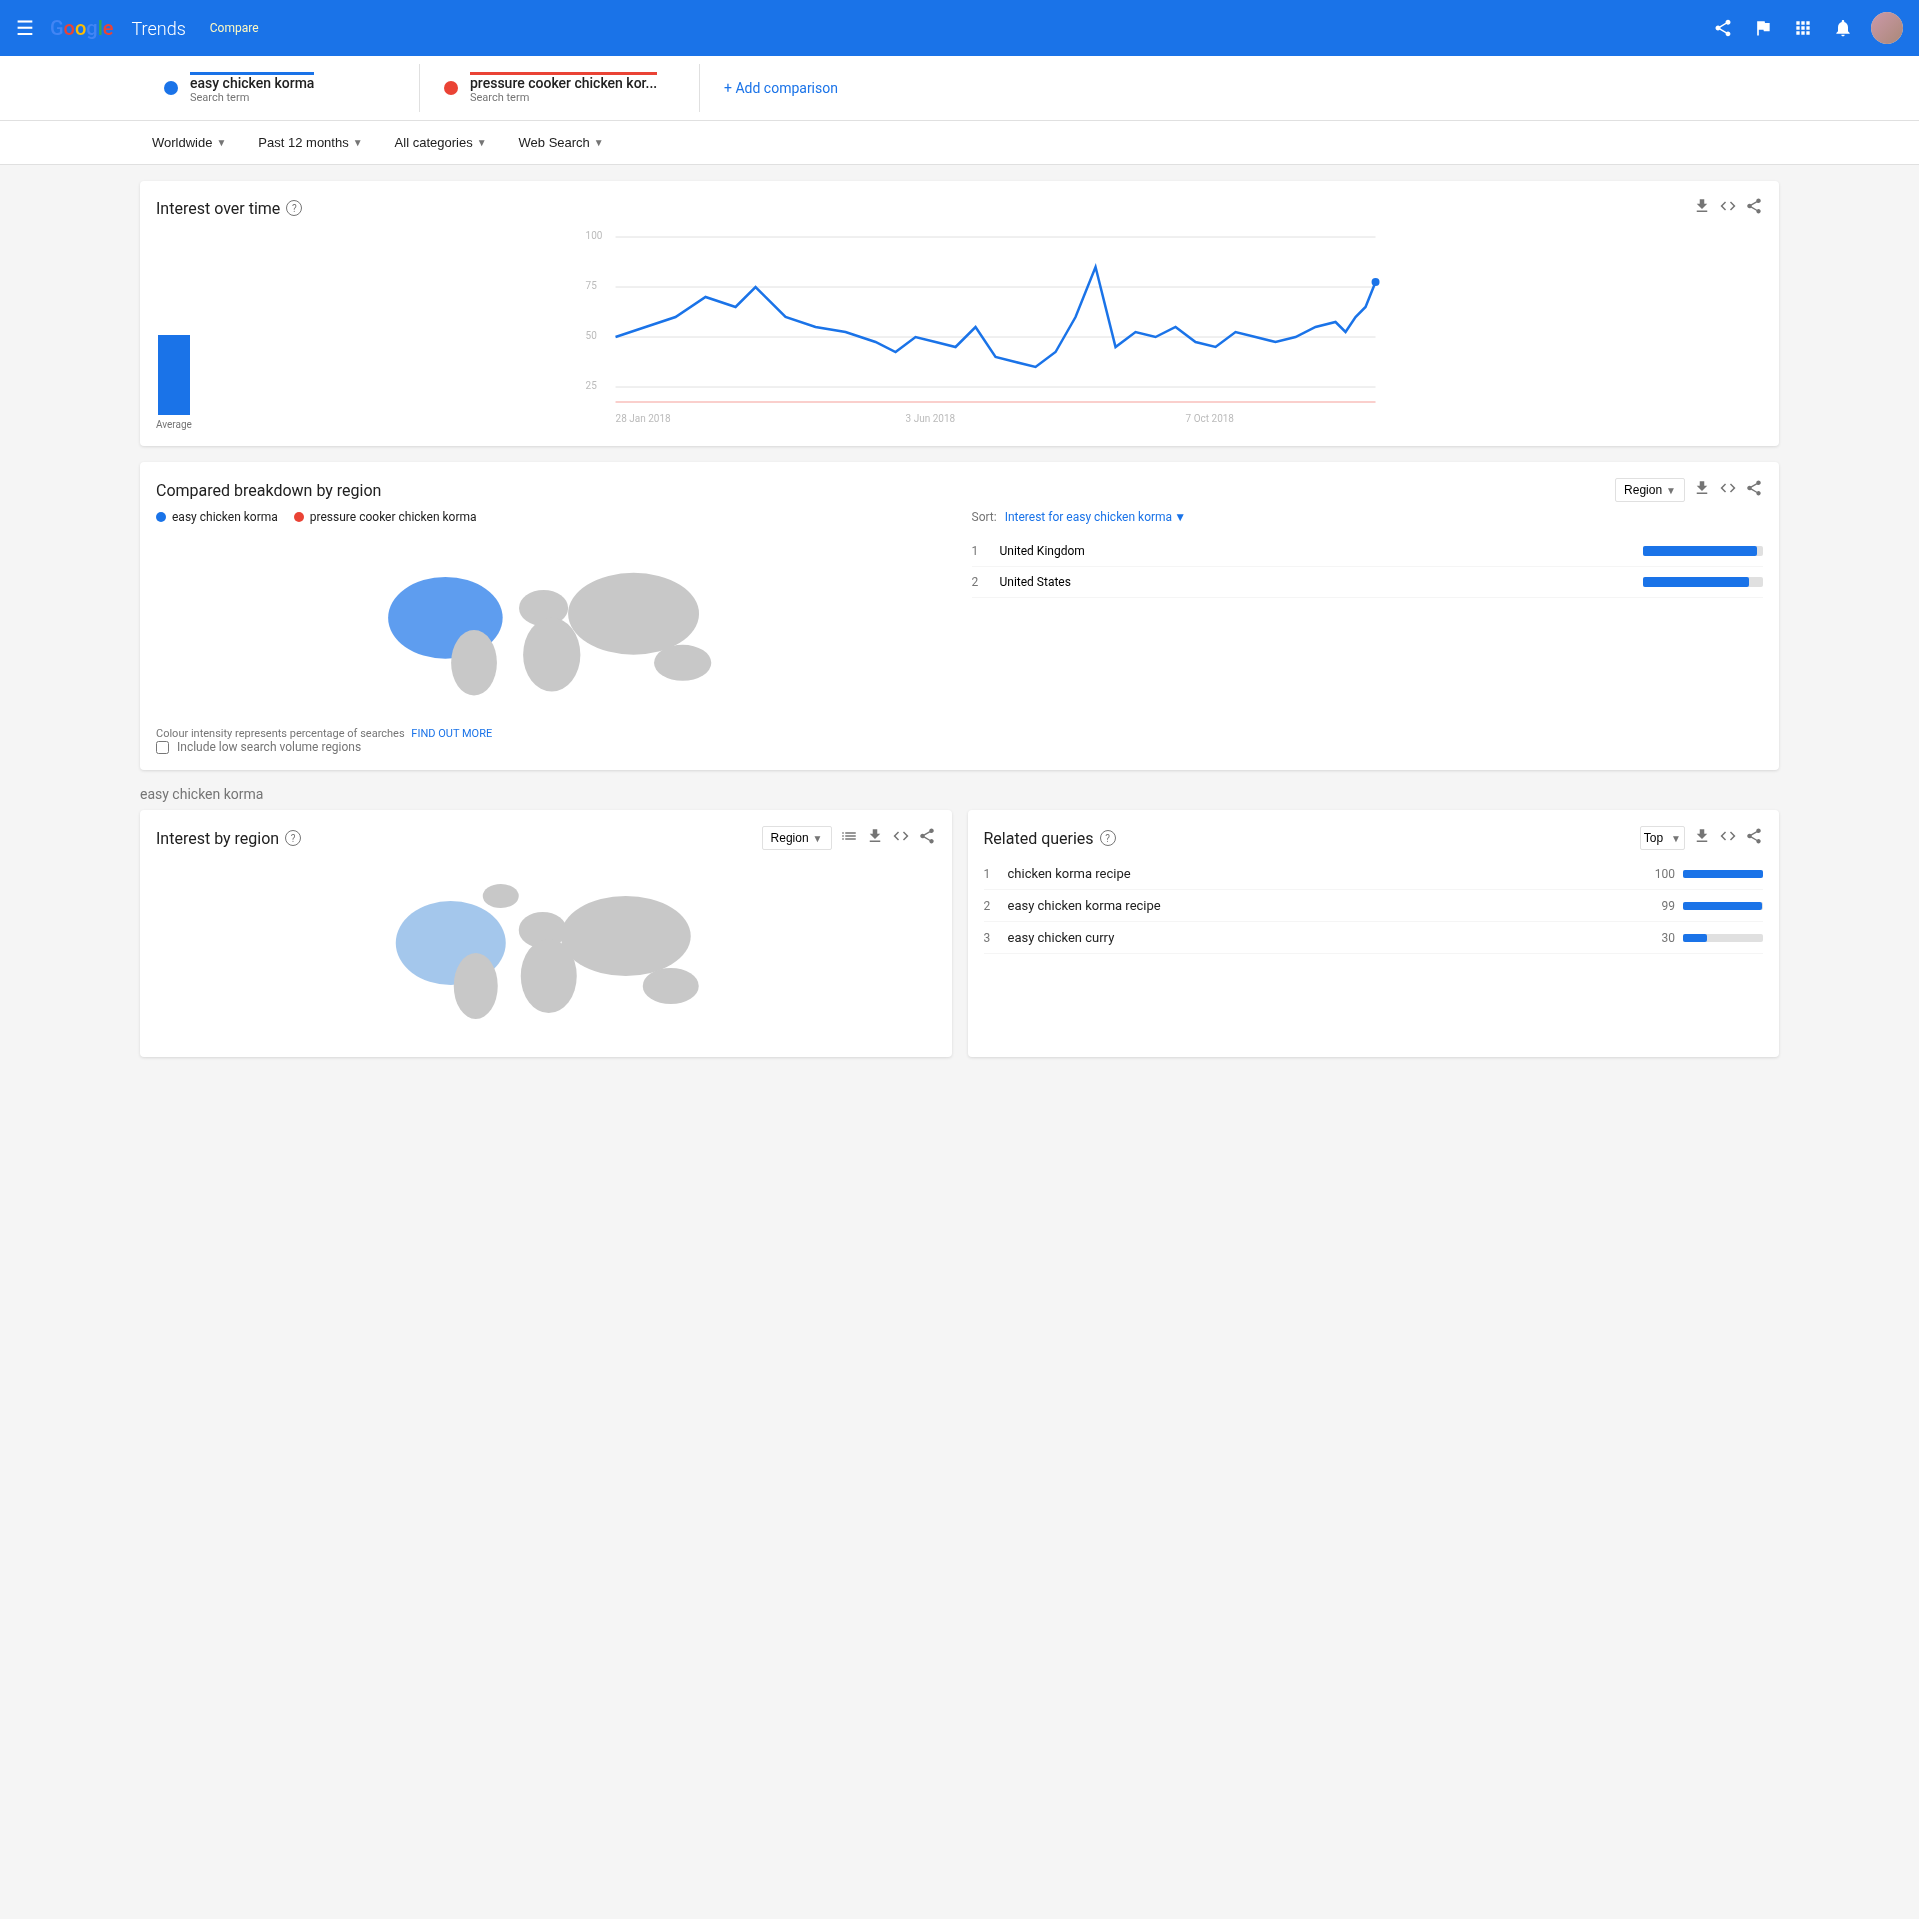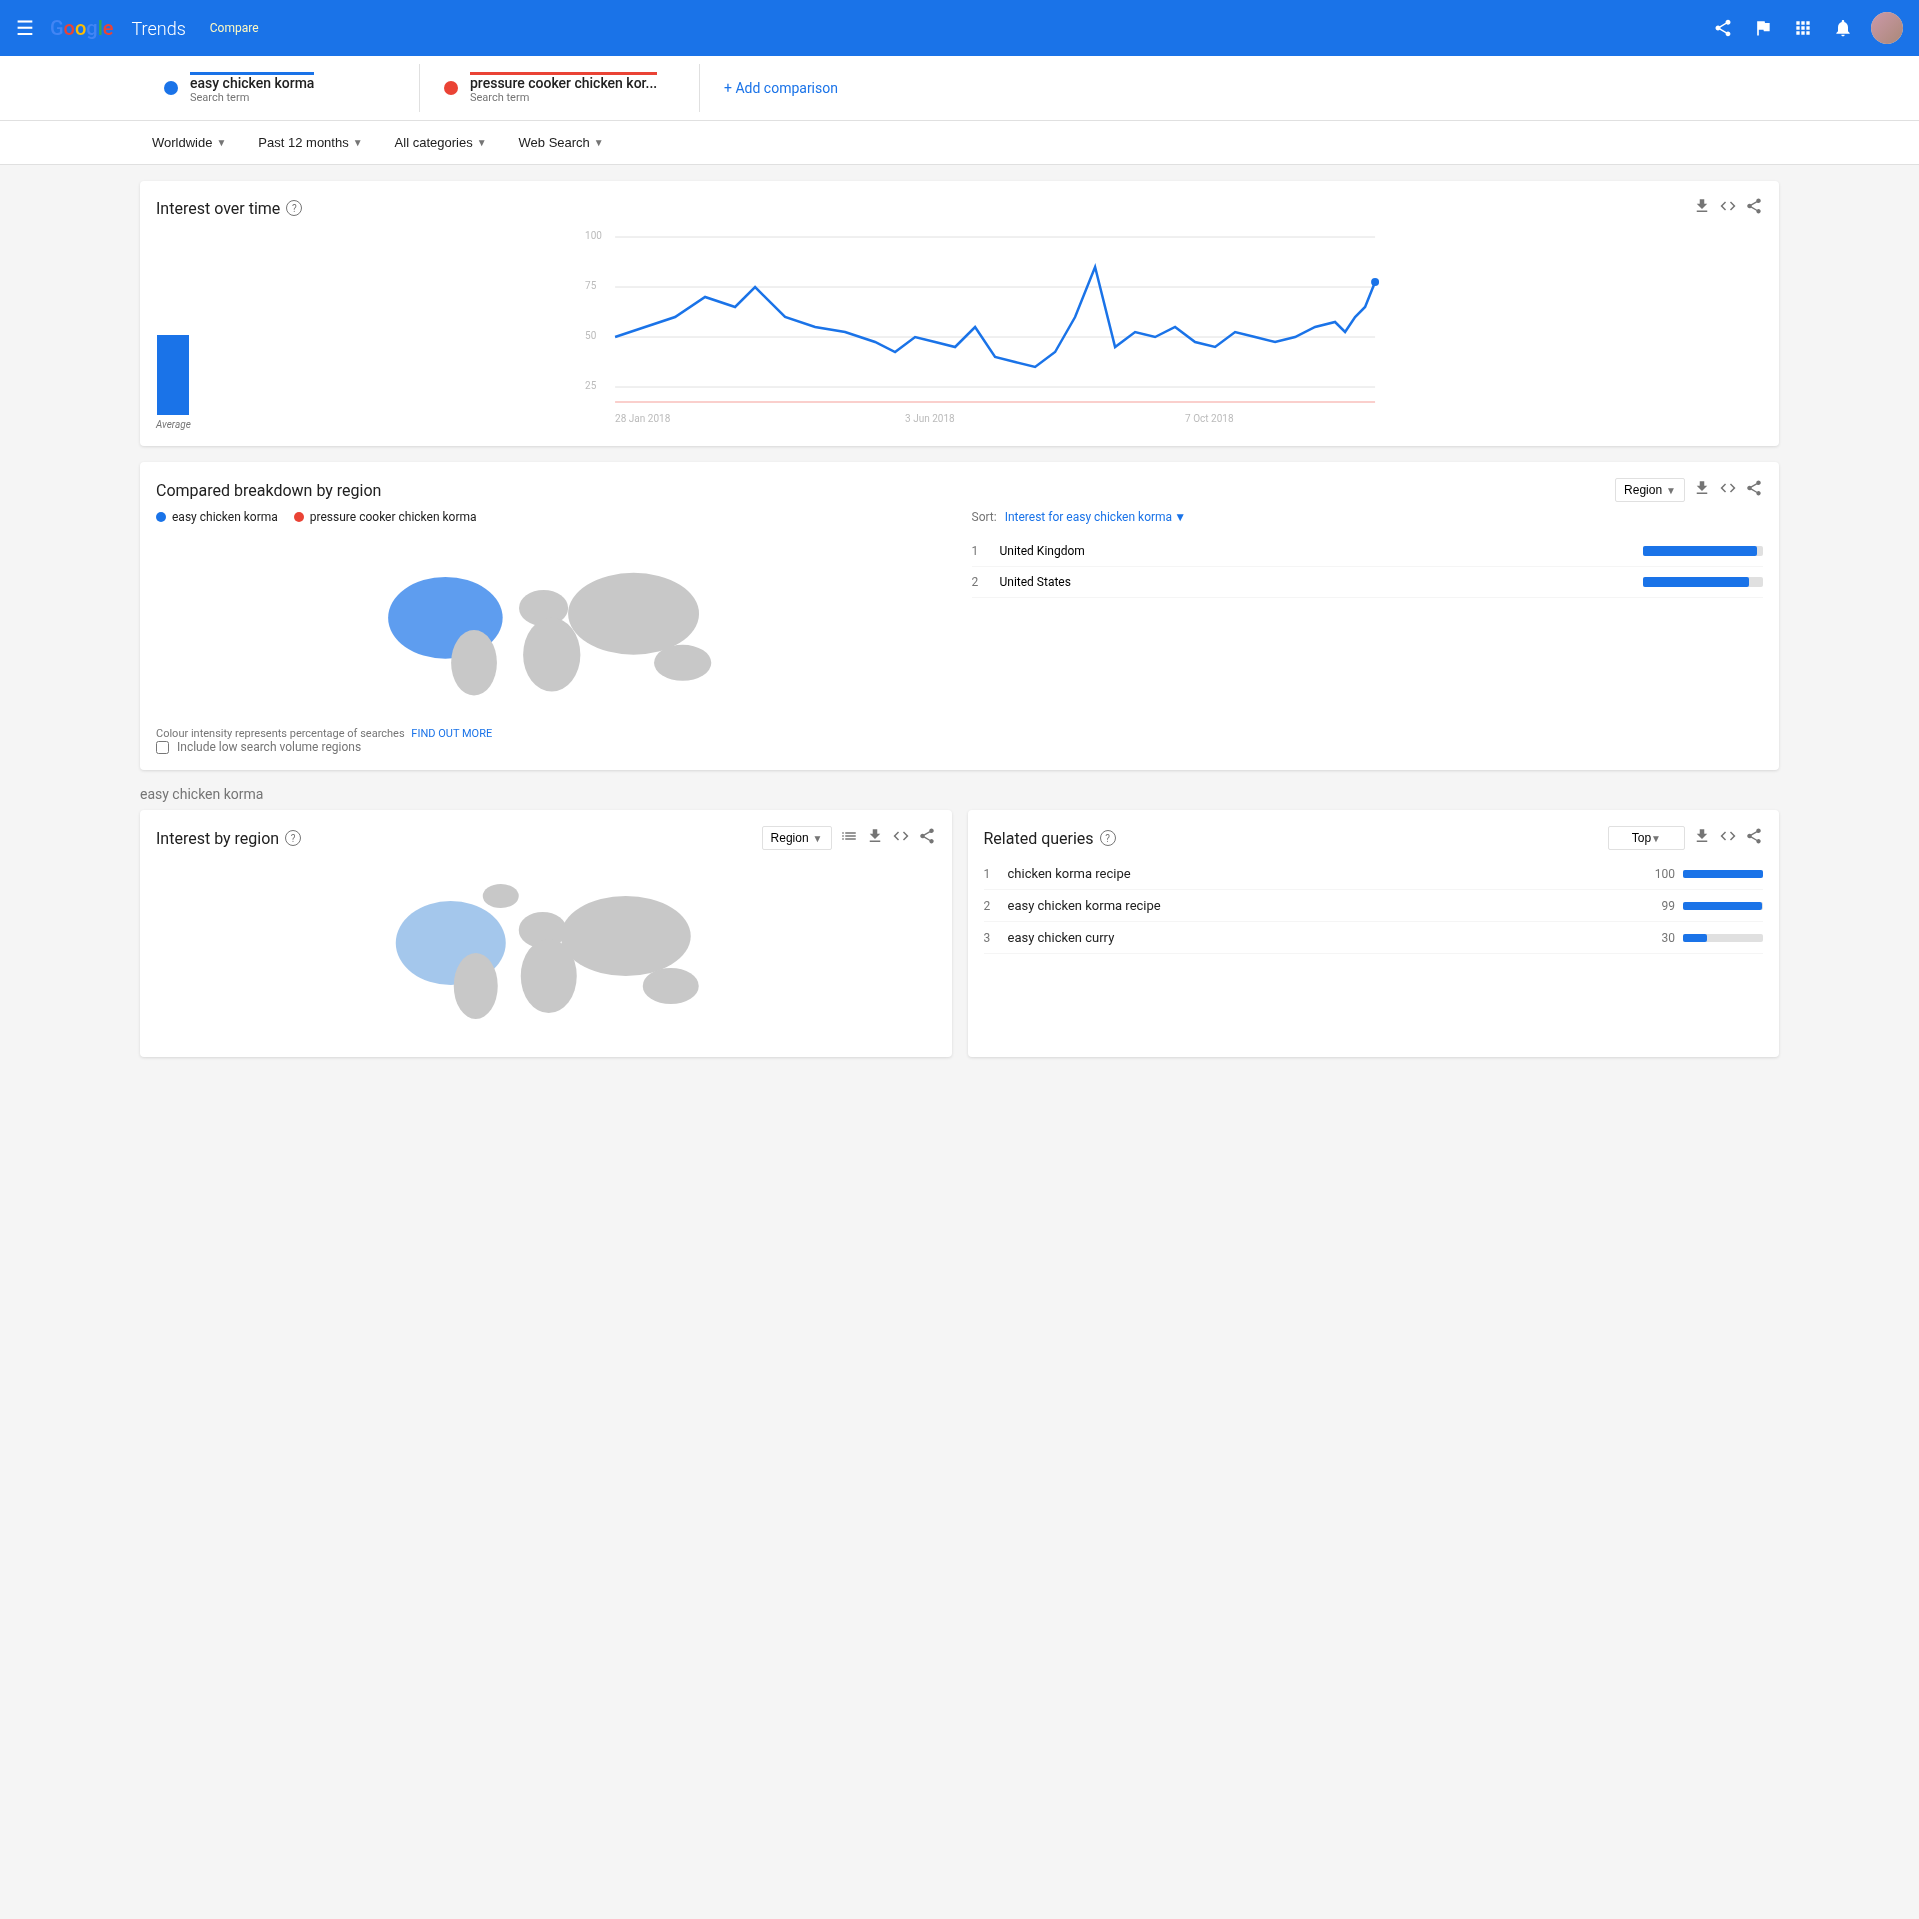--- a/index.html
+++ b/index.html
@@ -340,21 +340,21 @@
         <span class="card-action-icon">
           <svg width="18" height="18" viewBox="0 0 24 24" fill="#757575">
               <path d="M18 16.08c-.76 0-1.44.3-1.96.77L8.91 12.7c.05-.23.09-.46.09-.7s-.04-.47-.09-.7l7.05-4.11c.54.5 1.25.81 2.04.81 1.66 0 3-1.34 3-3s-1.34-3-3-3-3 1.34-3 3c0 .24.04.47.09.7L8.04 9.81C7.5 9.31 6.79 9 6 9c-1.66 0-3 1.34-3 3s1.34 3 3 3c.79 0 1.5-.31 2.04-.81l7.12 4.16c-.05.21-.08.43-.08.65 0 1.61 1.31 2.92 2.92 2.92s2.92-1.31 2.92-2.92c0-1.61-1.31-2.92-2.92-2.92z"></path>
             </svg>
         </span>
       </div>
     </div>
 
     <div style="display:flex;align-items:flex-end;gap:8px;margin-top:8px;">
 
-      <div style="display:flex;flex-direction:column;align-items:center;margin-right:8px;font-style:italic;">
+      <div style="display:flex;flex-direction:column;align-items:center;margin-right:8px;">
         <div style="width:32px;height:80px;background:#1a73e8;margin-bottom:4px;"></div>
         <span style="font-size:10px;color:#757575;">Average</span>
       </div>
 
       <div style="flex:1;position:relative;">
         <svg viewBox="0 0 800 200" xmlns="http://www.w3.org/2000/svg" style="width:100%;height:200px;">
 
           <text x="0" y="12" font-size="10" fill="#bbb">100</text>
           <text x="0" y="62" font-size="10" fill="#bbb">75</text>
           <text x="0" y="112" font-size="10" fill="#bbb">50</text>
@@ -531,21 +531,21 @@
         </svg>
       </div>
 
       <div class="card bottom-right">
         <div class="card-header">
           <div class="card-title">
             <span class="card-title-text">Related queries</span>
             <span class="info-icon">?</span>
           </div>
           <div class="card-actions">
-            <button style="display:flex;align-items:center;gap:0;border:1px solid #e0e0e0;background:white;padding:4px 23px;border-radius:2px;cursor:pointer;font-size:12px;">
+            <button style="display:flex;align-items:center;gap:8px;border:1px solid #e0e0e0;background:white;padding:4px 3px;border-radius:2px;cursor:pointer;font-size:12px;">
               <span>Top</span>
               <span class="dropdown-arrow">▼</span>
             </button>
             <span class="card-action-icon">
               <svg width="18" height="18" viewBox="0 0 24 24" fill="#757575">
                   <path d="M19 9h-4V3H9v6H5l7 7 7-7zM5 18v2h14v-2H5z"></path>
                 </svg>
             </span>
             <span class="card-action-icon">
               <svg width="18" height="18" viewBox="0 0 24 24" fill="#757575">

